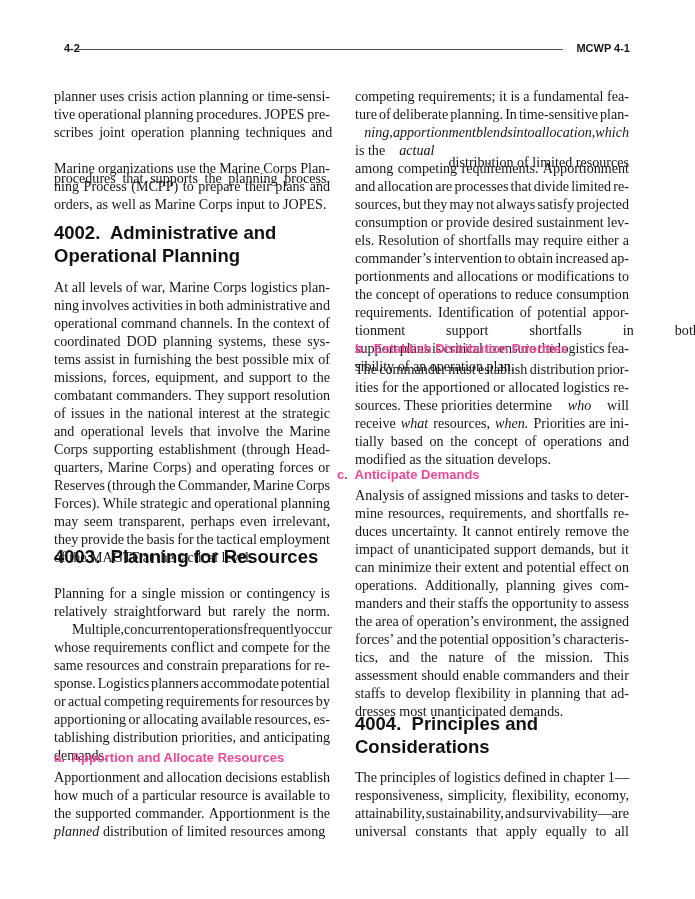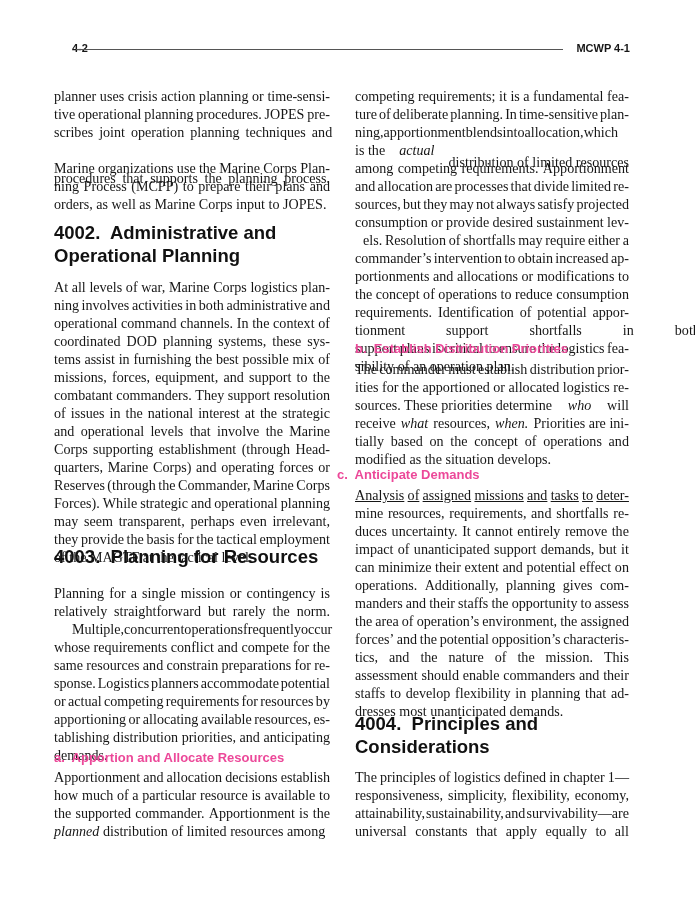--- a/index.html
+++ b/index.html
@@ -1,18 +1,18 @@
 <!DOCTYPE html>
 <html><head>
 <meta charset="utf-8">
 <style>
   html, body { margin: 0; padding: 0; background: #ffffff; }
   body { width: 695px; height: 899px; position: relative; overflow: hidden; color: #161616; }
   .hdr { position: absolute; top: 42px; font-family: "Liberation Sans", sans-serif; font-weight: bold; font-size: 11px; }
-  .hdr-left { left: 72px; }
+  .hdr-left { left: 64px; }
   .hdr-right { right: 65px; }
   .hdr-rule { position: absolute; top: 49px; left: 76px; width: 487px; height: 0; border-top: 1px solid #555; }
   .col { position: absolute; }
   .col-left { left: 54px; width: 276px; }
   .col-right { left: 355px; width: 274px; }
   .para { font-family: "Liberation Serif", serif; font-size: 14.1px; line-height: 18px; }
   .h2 { position: absolute; font-family: "Liberation Sans", sans-serif; font-weight: bold; font-size: 18.5px; line-height: 23px; color: #111; }
   .h3 { position: absolute; font-family: "Liberation Sans", sans-serif; font-weight: bold; font-size: 13px; line-height: 18px; color: #ec4899; }
   em { font-style: italic; }
   .jl { display: flex; justify-content: space-between; white-space: nowrap; height: 18px; }
@@ -427,21 +427,21 @@
           <span>ture</span>
           <span>of</span>
           <span>deliberate</span>
           <span>planning.</span>
           <span>In</span>
           <span>time-sensitive</span>
           <span>plan-</span>
         </span>
       </div>
       <div class="jl">
-        <span style="display: flex; justify-content: flex-start; width: 100%;">
+        <span style="display: flex; justify-content: flex-end; width: 100%; font-style: italic;">
           <span>ning,</span>
           <span>apportionment</span>
           <span>blends</span>
           <span>into</span>
           <span>allocation,</span>
           <span>which</span>
         </span>
       </div>
     </div>
   <div class="jl">
@@ -486,21 +486,21 @@
         <span style="display: flex; justify-content: space-between; width: 100%;">
           <span>consumption</span>
           <span>or</span>
           <span>provide</span>
           <span>desired</span>
           <span>sustainment</span>
           <span>lev-</span>
         </span>
       </div>
       <div class="jl">
-        <span style="display: flex; justify-content: space-between; width: 100%; margin-left: 8px;">
+        <span style="display: flex; justify-content: space-between; width: 100%;">
           <span>els.</span>
           <span>Resolution</span>
           <span>of</span>
           <span>shortfalls</span>
           <span>may</span>
           <span>require</span>
           <span>either</span>
           <span>a</span>
         </span>
       </div>
@@ -623,21 +623,21 @@
       </span>
     </div>
   <div class="jl last">
       <span>modified as the situation develops.</span>
     </div>
 </div>
 
 <div class="h3" style="left:337px; top:466px; width:290px; white-space:pre;">c.  Anticipate Demands</div>
 <div class="col col-right para" style="top:486px;" id="pc">
     <div class="jl">
-      <span style="display: flex; justify-content: space-between; width: 100%; text-decoration: underline;">
+      <span style="display: flex; justify-content: space-between; width: 100%;">
         <span>Analysis</span>
         <span>of</span>
         <span>assigned</span>
         <span>missions</span>
         <span>and</span>
         <span>tasks</span>
         <span>to</span>
         <span>deter-</span>
       </span>
     </div>

